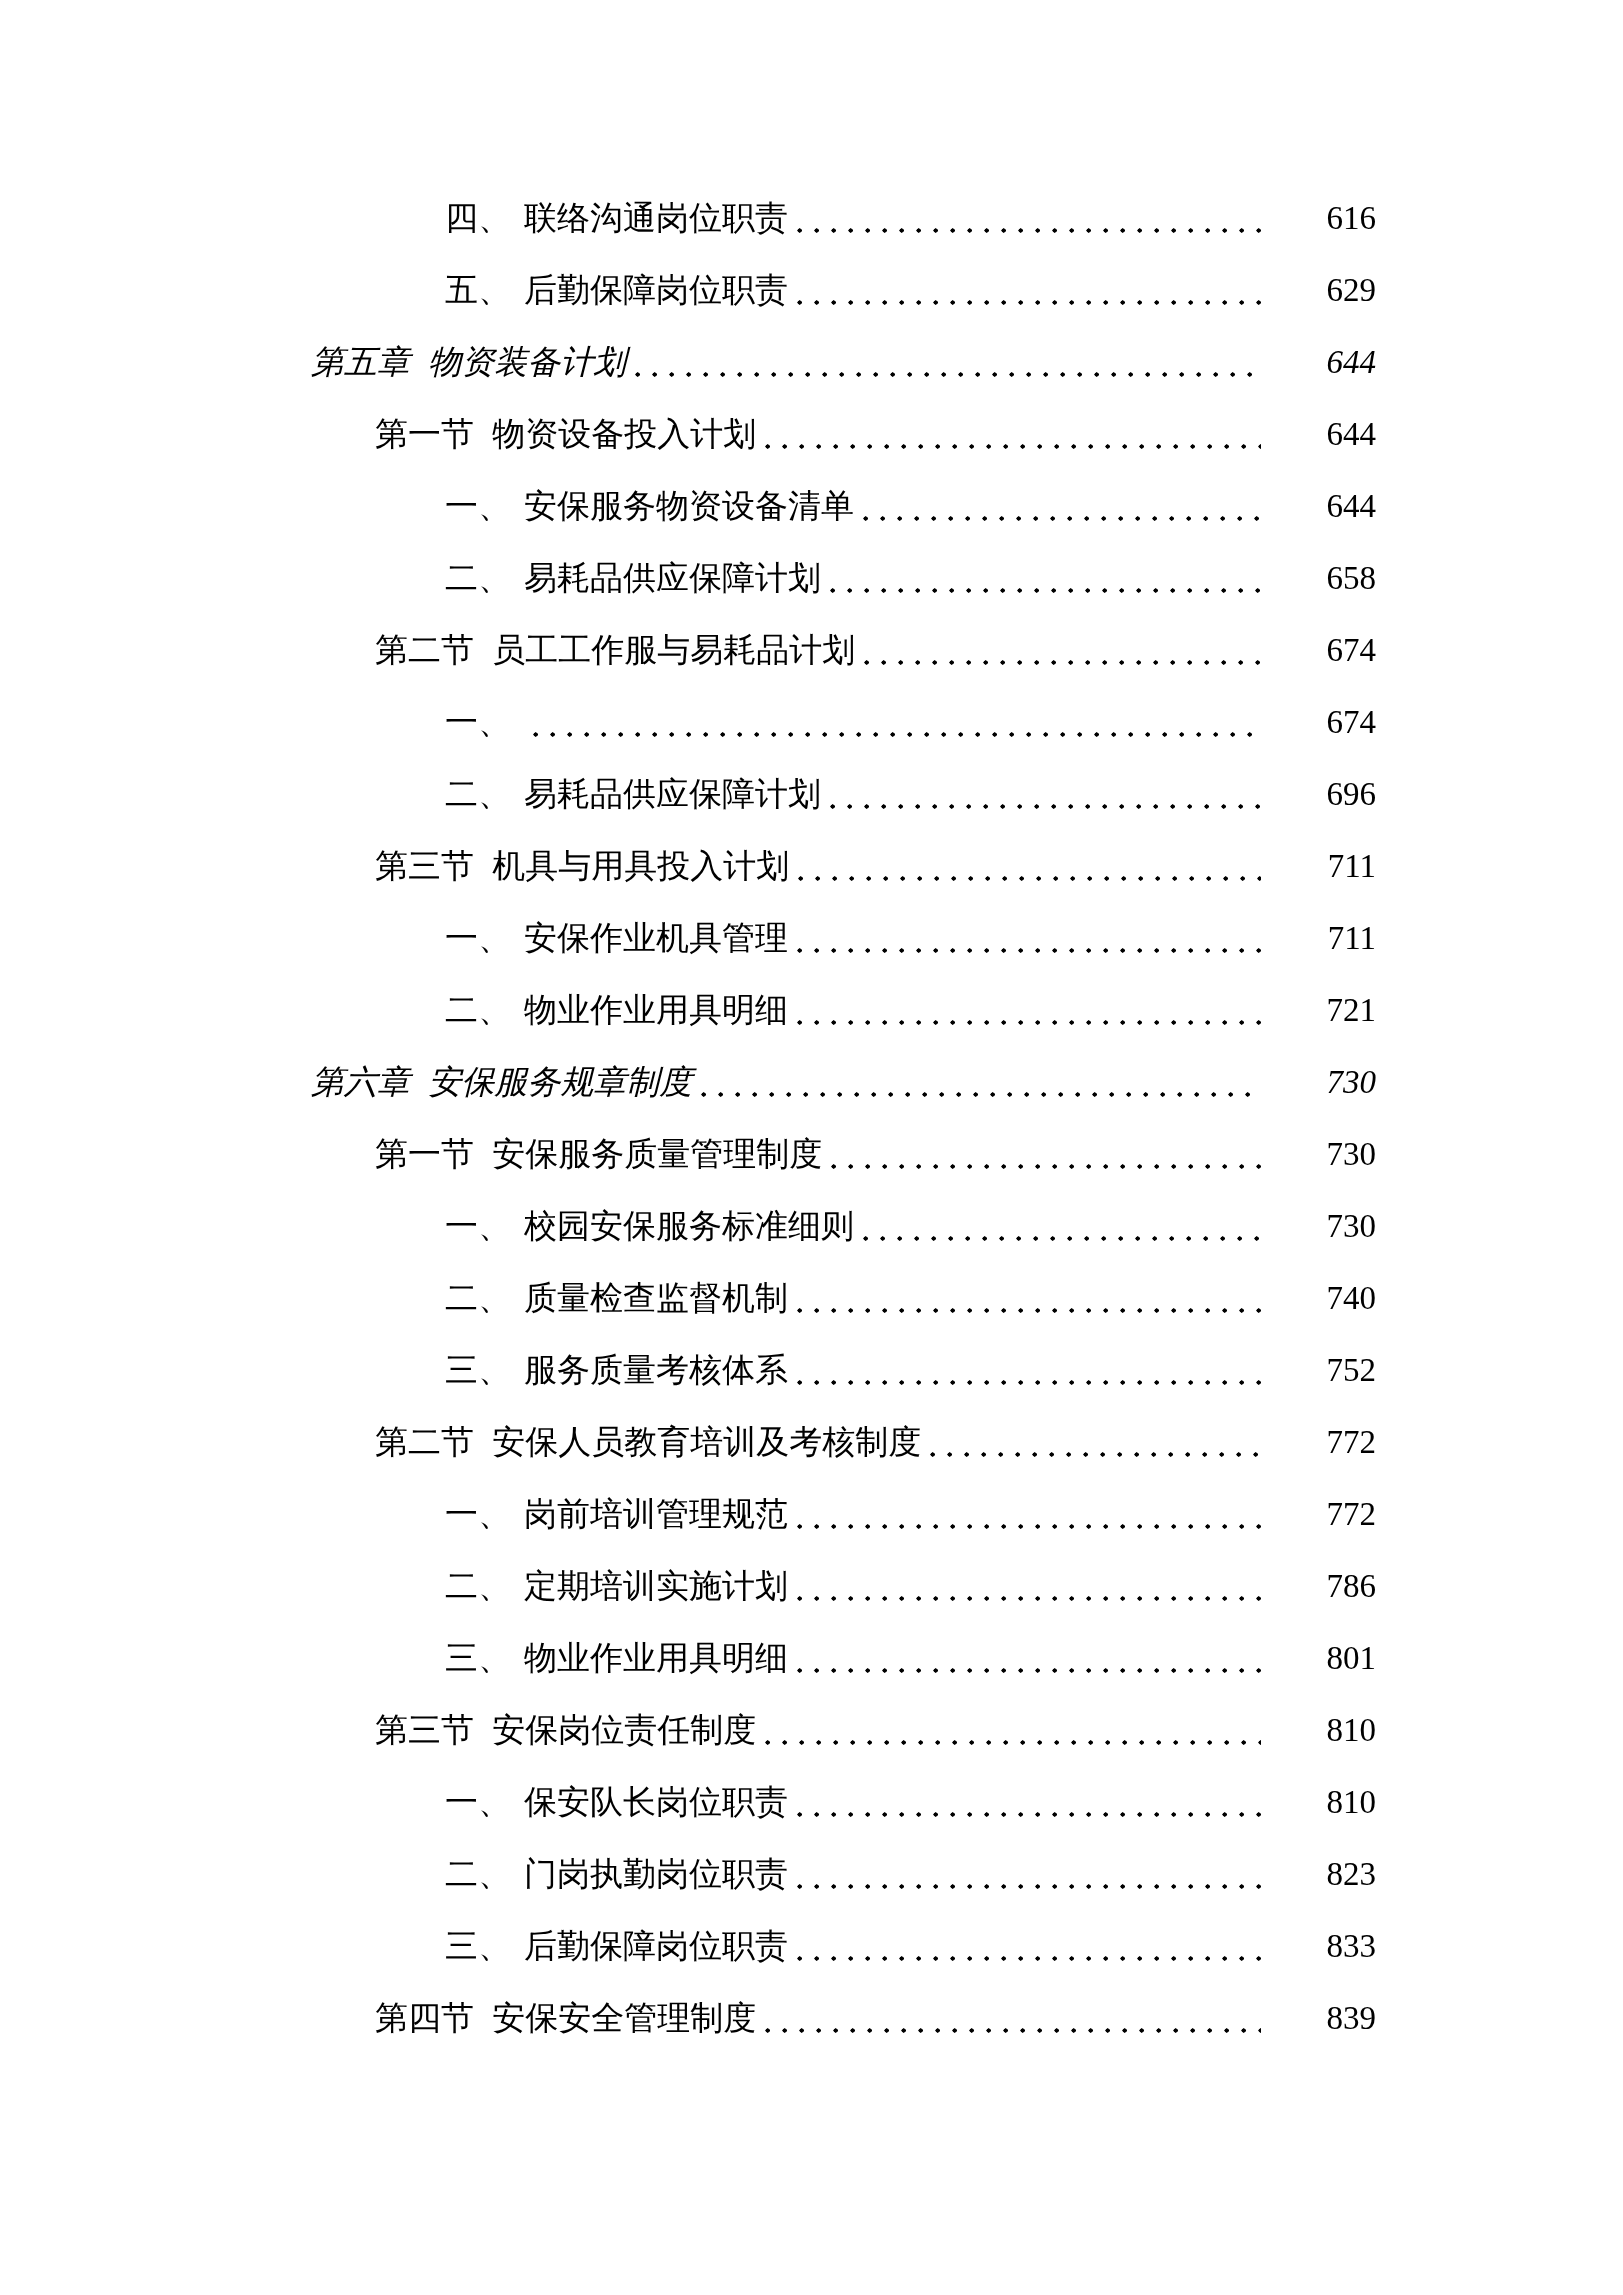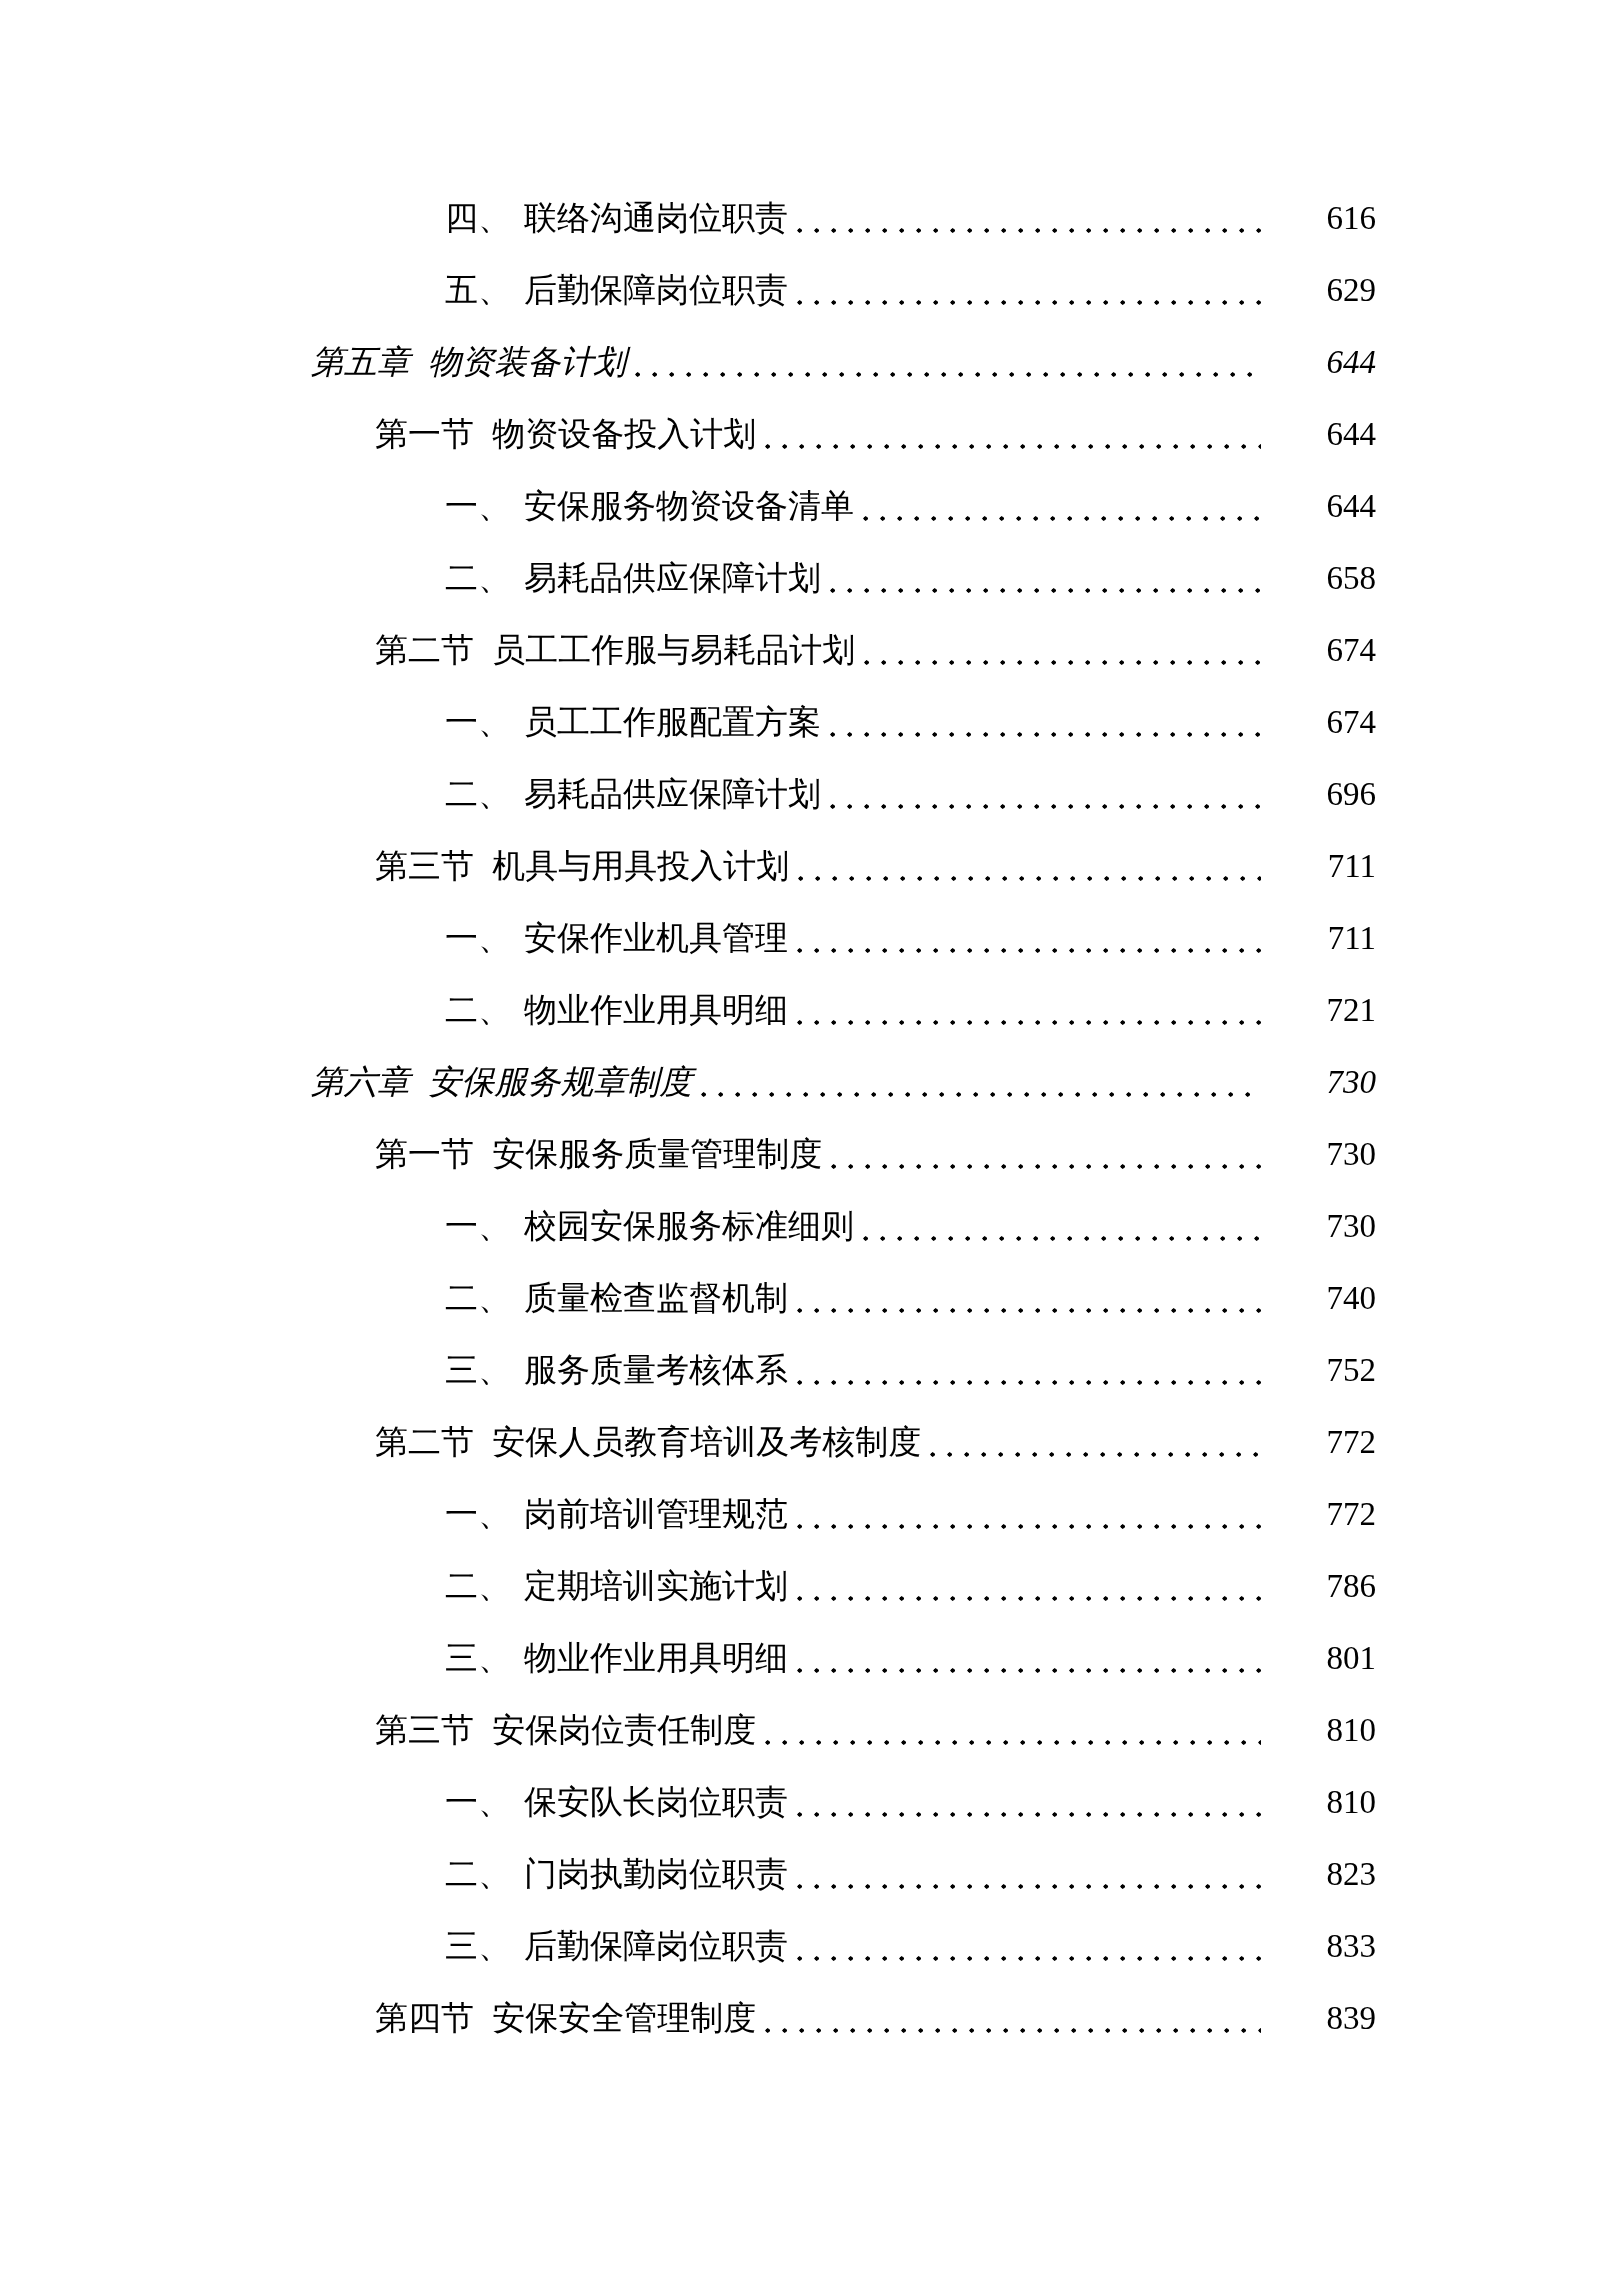--- a/index.html
+++ b/index.html
@@ -94,21 +94,20 @@
         <span class="pagenum">658</span>
     </div>
     <div class="row section">
       <span class="num">第二节</span>
         <span class="title">员工工作服与易耗品计划</span>
         <span class="dots"></span>
         <span class="pagenum">674</span>
     </div>
     <div class="row item">
       <span class="num">一、</span>
-        <span class="title">员工工作服配置方案</span>
         <span class="dots"></span>
         <span class="pagenum">674</span>
     </div>
     <div class="row item">
       <span class="num">二、</span>
         <span class="title">易耗品供应保障计划</span>
         <span class="dots"></span>
         <span class="pagenum">696</span>
     </div>
     <div class="row section">

